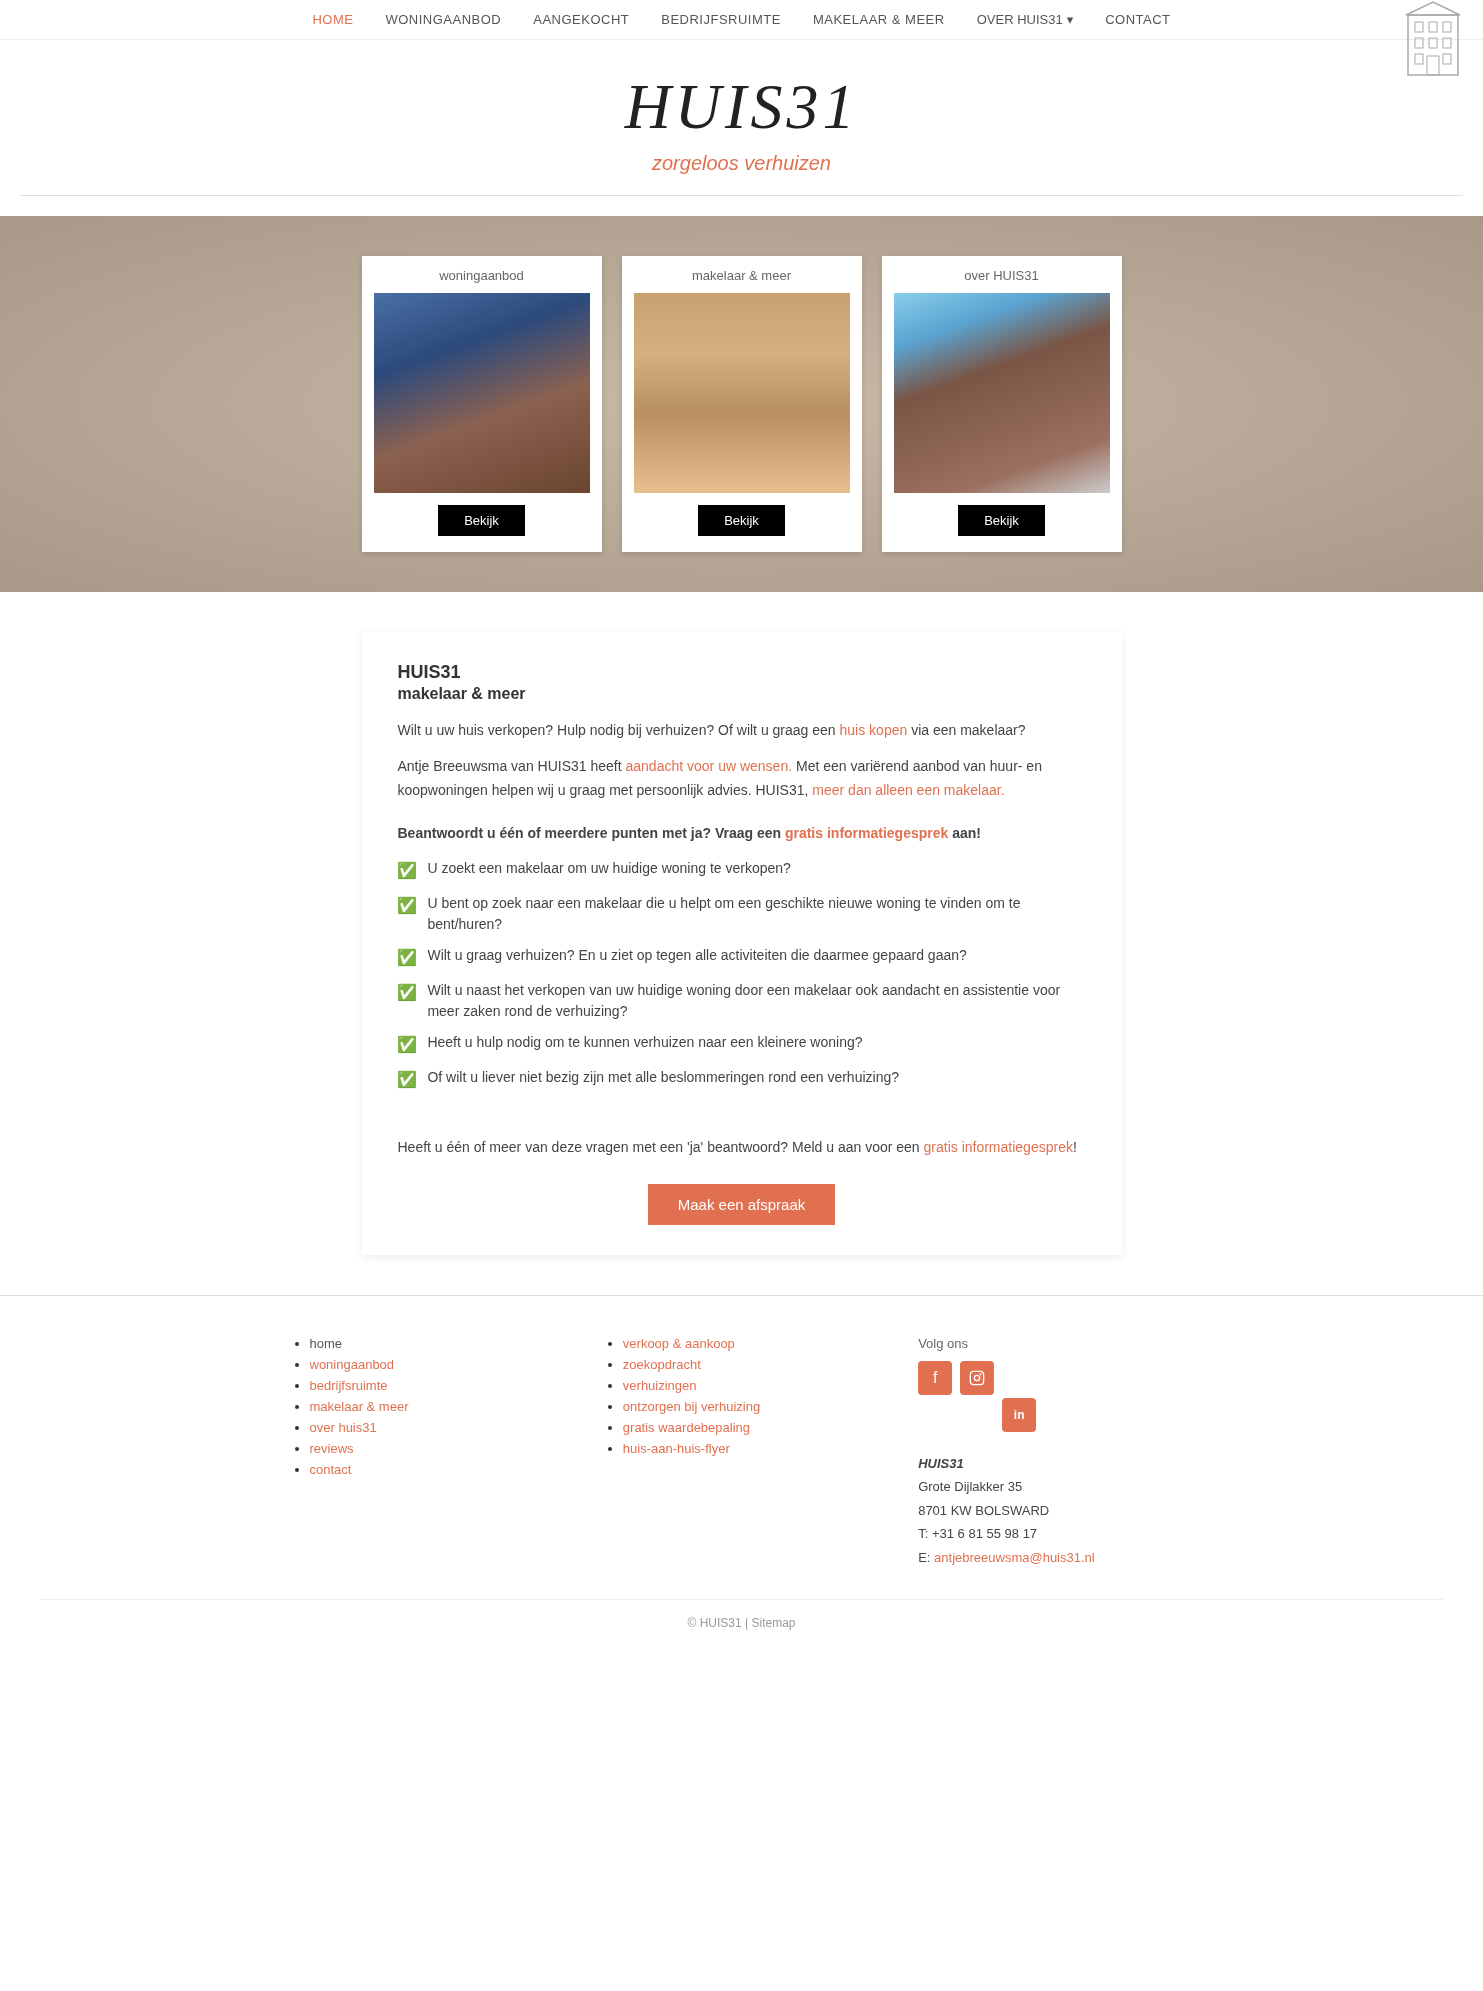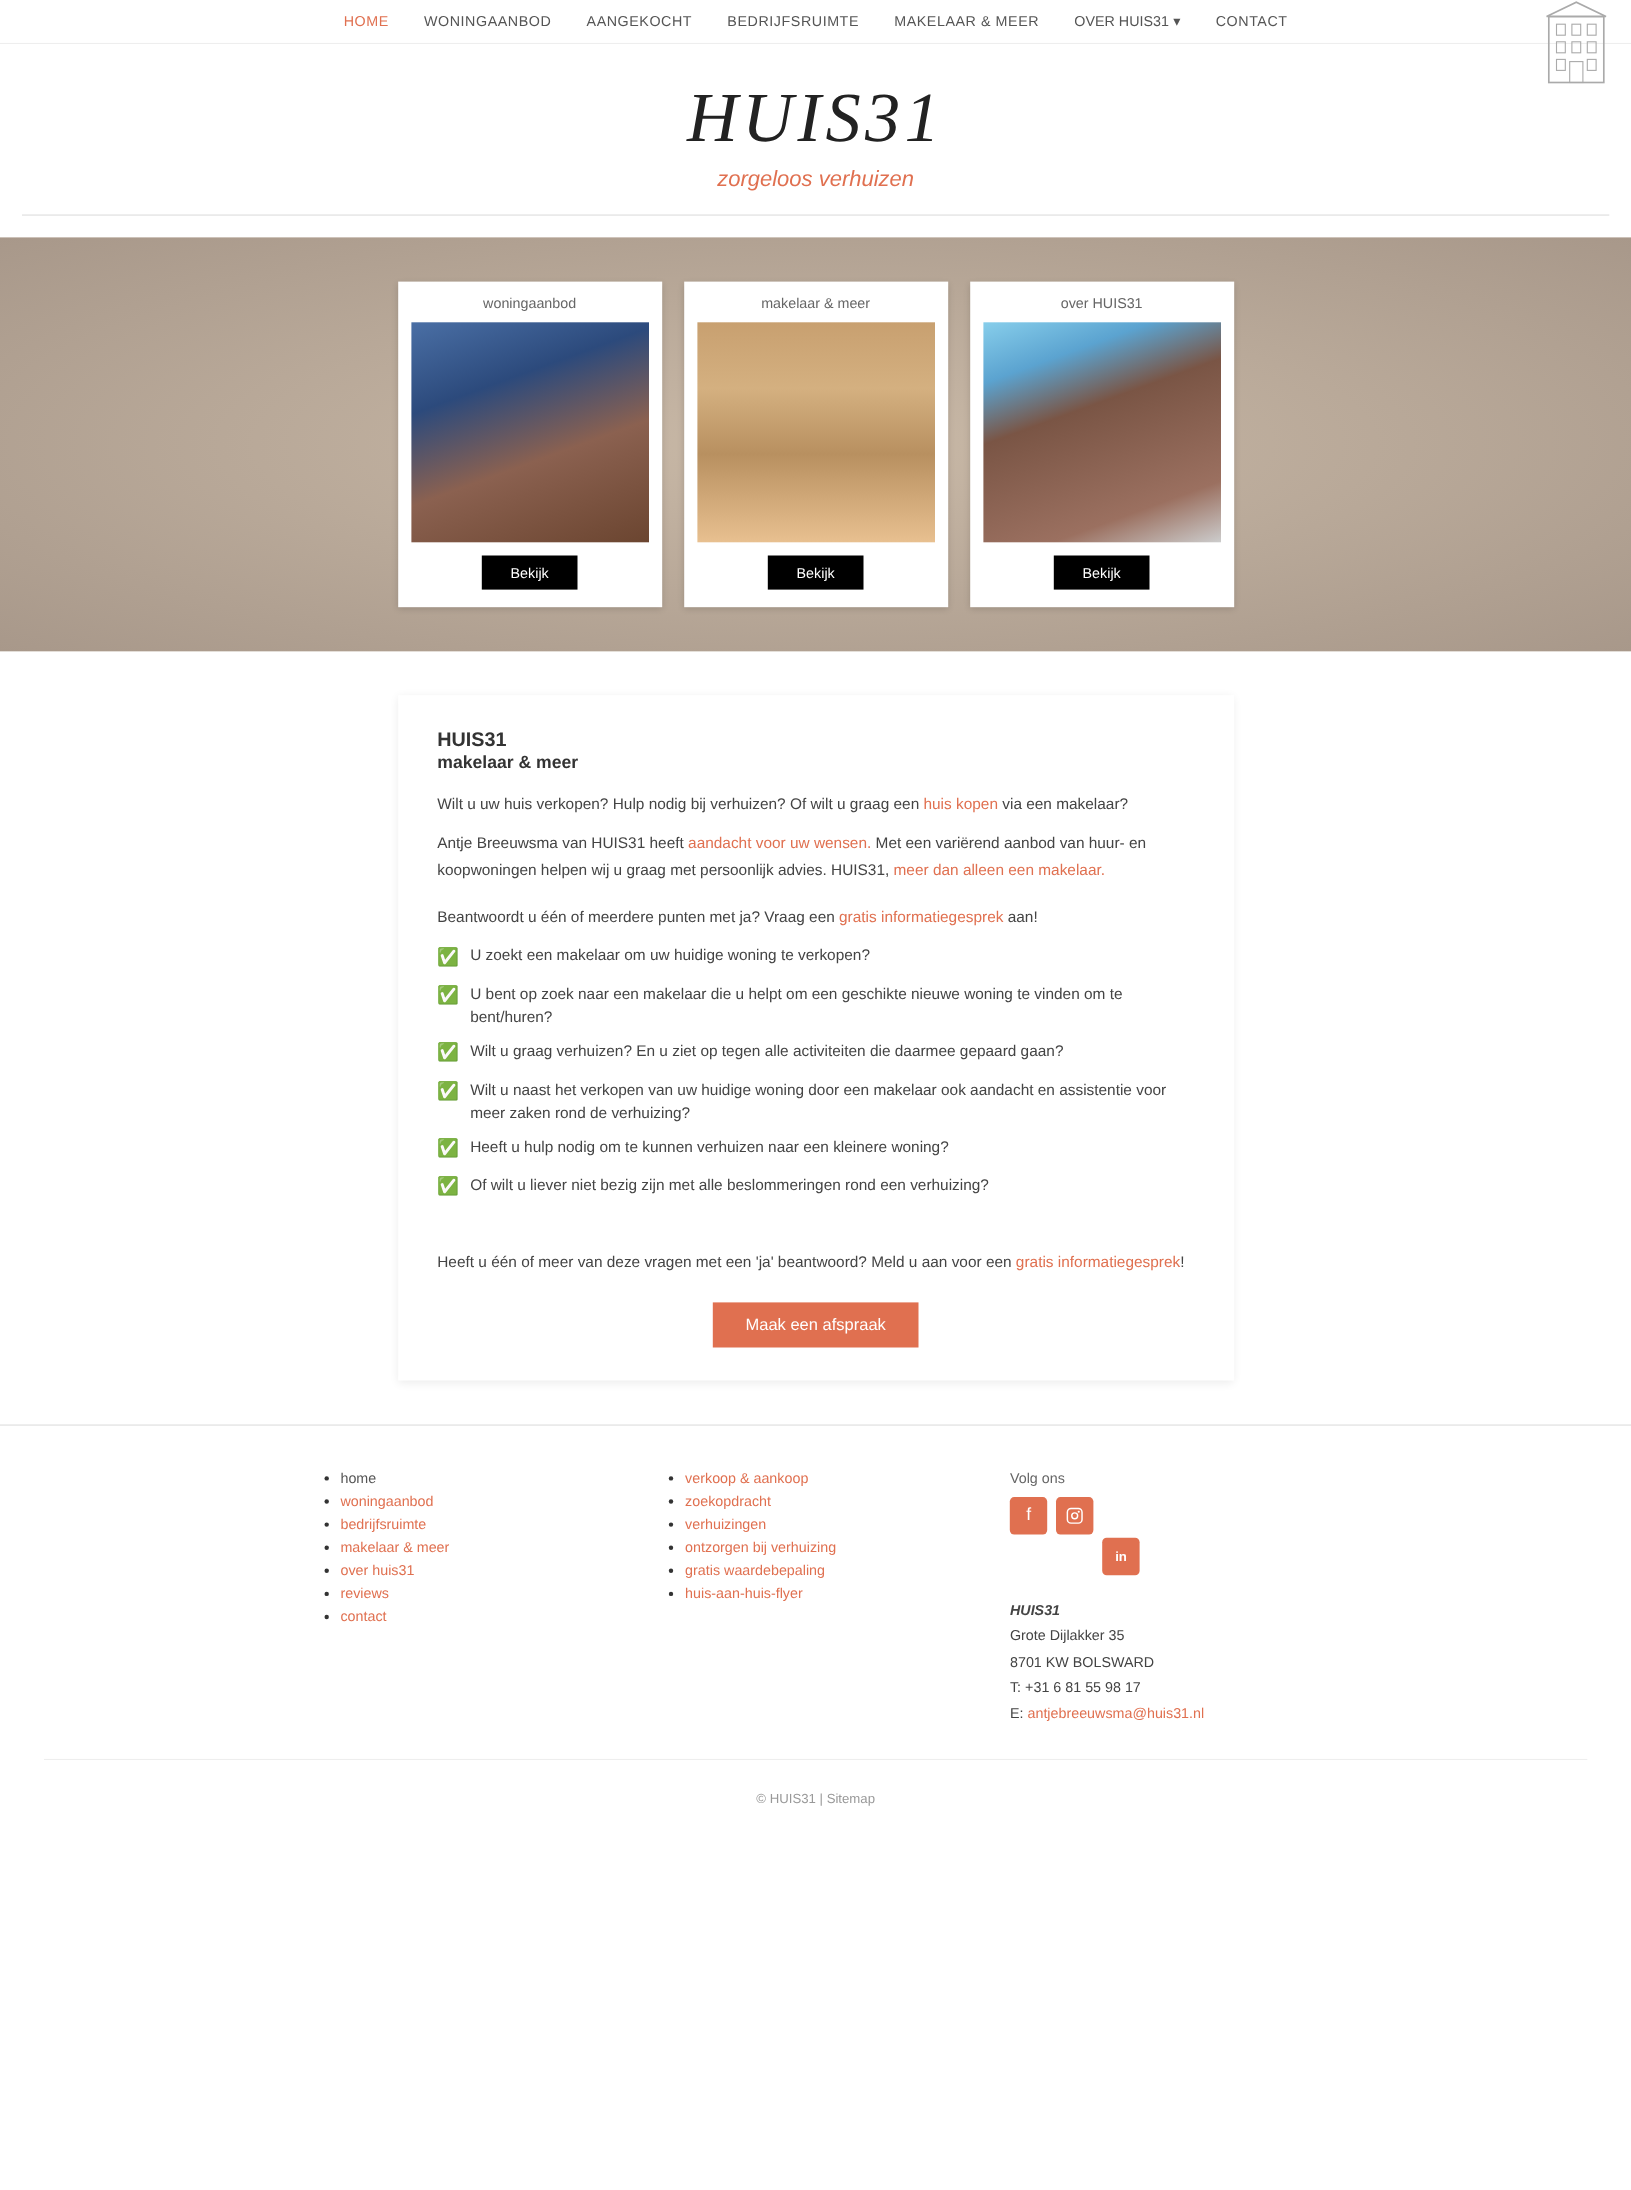--- a/index.html
+++ b/index.html
@@ -147,21 +147,21 @@
       margin-bottom: 16px;
     }
     .main-card p {
       font-size: 14px;
       line-height: 1.7;
       margin-bottom: 12px;
       color: #444;
     }
     .link-orange { color: #e07050; text-decoration: none; }
     .highlight-text {
-      font-weight: normal;
+      font-weight: bold;
       font-size: 15px;
       margin: 20px 0 16px;
       color: #333;
     }
     .check-list {
       list-style: none;
       margin: 0 0 20px 0;
       padding: 0;
     }
     .check-list li {
@@ -259,21 +259,21 @@
     }
     .address-block .company-name {
       font-style: italic;
       font-weight: bold;
     }
     .footer-bottom {
       text-align: center;
       font-size: 12px;
       color: #999;
       margin-top: 30px;
-      padding-top: 28px;
+      padding-top: 16px;
       border-top: 1px solid #eee;
     }
 
     
     .building-svg {
       width: 60px;
       height: 80px;
     }
   </style>
 </head>

